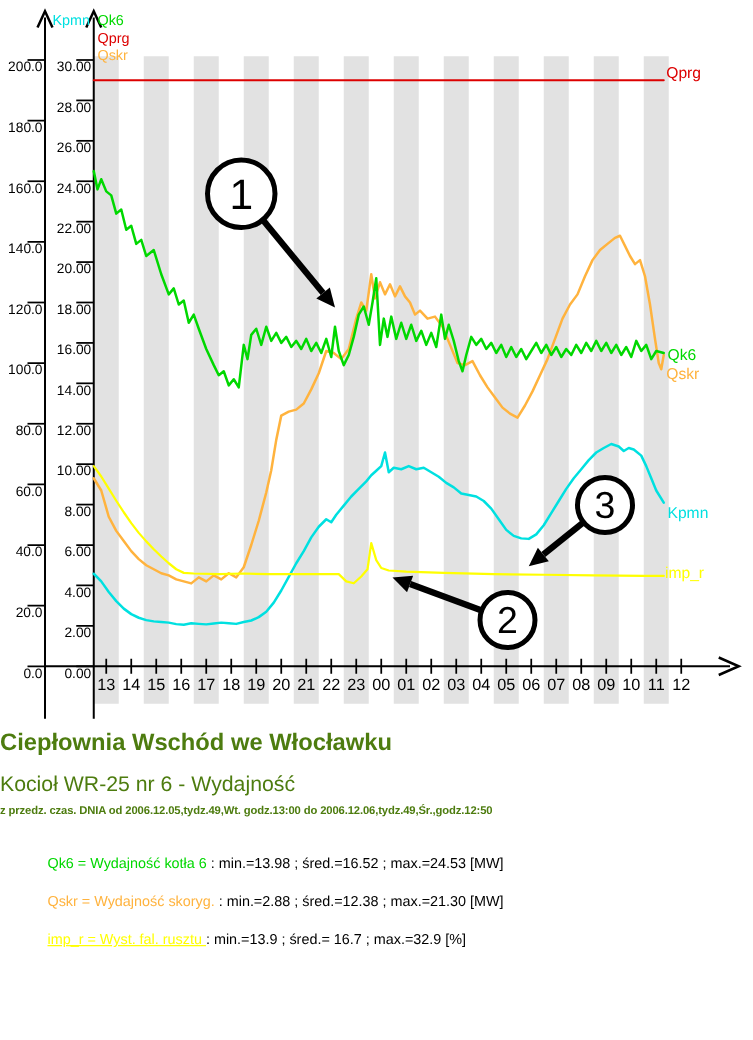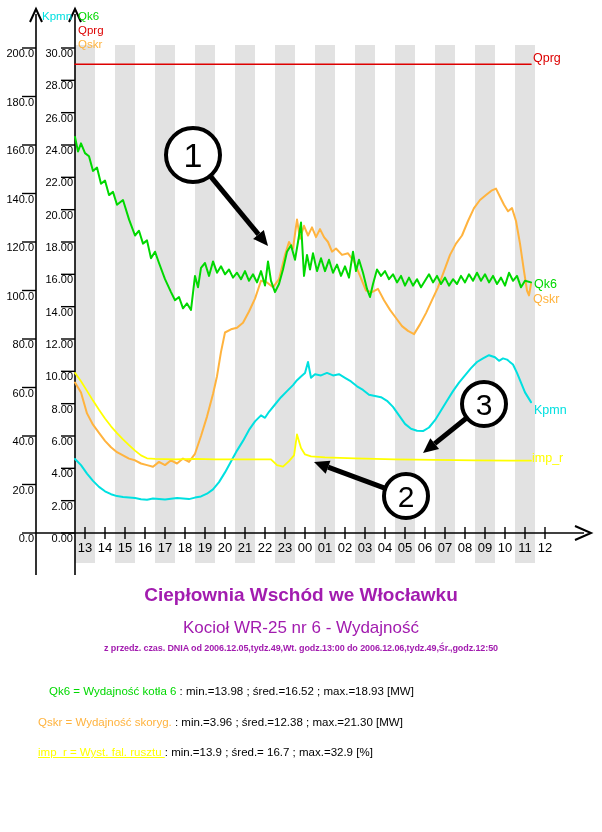--- a/index.html
+++ b/index.html
@@ -1,18 +1,18 @@
 <!DOCTYPE html>
 <html><head>
 <meta charset="utf-8">
 <style>
   html,body{margin:0;padding:0;background:#fff;}
   body{width:602px;height:832px;position:relative;font-family:"Liberation Sans",sans-serif;}
   #chart-wrap{position:absolute;left:0;top:0;width:602px;height:578px;}
-  .titles{position:absolute;left:0;width:602px;text-align:center;color:#a21caf;}
+  .titles{position:absolute;left:0;width:602px;text-align:left;color:#4d7c0f;}
   #title1{top:584px;font-size:19px;font-weight:bold;}
   #title2{top:618px;font-size:17px;font-weight:normal;}
   #subtitle{top:643px;font-size:9px;font-weight:bold;letter-spacing:-0.1px;}
   #legend{position:absolute;left:38px;top:684px;width:560px;}
   .lg-row{font-size:11.5px;height:30.5px;line-height:14px;white-space:nowrap;color:#000;}
   .lg-label{font-weight:normal;}
 </style>
 </head>
 <body>
 
@@ -165,16 +165,16 @@
       <circle cx="484" cy="404" r="22" fill="#fff" stroke="#000" stroke-width="4"></circle>
       <text x="484" y="414.8" fill="#000" font-size="30" font-family="&quot;Liberation Sans&quot;,sans-serif" text-anchor="middle">3</text>
     </svg>
 </div>
 
 <div class="titles" id="title1">Ciepłownia Wschód we Włocławku</div>
 <div class="titles" id="title2">Kocioł WR-25 nr 6 - Wydajność</div>
 <div class="titles" id="subtitle">z przedz. czas. DNIA od 2006.12.05,tydz.49,Wt. godz.13:00 do 2006.12.06,tydz.49,Śr.,godz.12:50</div>
 
 <div id="legend">
-  <div class="lg-row"><span class="lg-label" style="color: rgb(0, 216, 0); margin-left: 11px;">Qk6 = Wydajność kotła 6</span><span class="lg-stats"> : min.=13.98 ; śred.=16.52 ; max.=18.93 [MW]</span></div>
-  <div class="lg-row"><span class="lg-label" style="color: rgb(255, 179, 62);">Qskr = Wydajność skoryg. </span><span class="lg-stats">: min.=3.96 ; śred.=12.38 ; max.=21.30 [MW]</span></div>
+  <div class="lg-row"><span class="lg-label" style="color: rgb(0, 216, 0);">Qk6 = Wydajność kotła 6</span><span class="lg-stats"> : min.=13.98 ; śred.=16.52 ; max.=24.53 [MW]</span></div>
+  <div class="lg-row"><span class="lg-label" style="color: rgb(255, 179, 62);">Qskr = Wydajność skoryg. </span><span class="lg-stats">: min.=2.88 ; śred.=12.38 ; max.=21.30 [MW]</span></div>
   <div class="lg-row"><span class="lg-label" style="color: rgb(255, 255, 0); text-decoration: underline;">imp_r = Wyst. fal. rusztu </span><span class="lg-stats">: min.=13.9 ; śred.= 16.7 ; max.=32.9 [%]</span></div>
 </div>
 
 </body></html>

